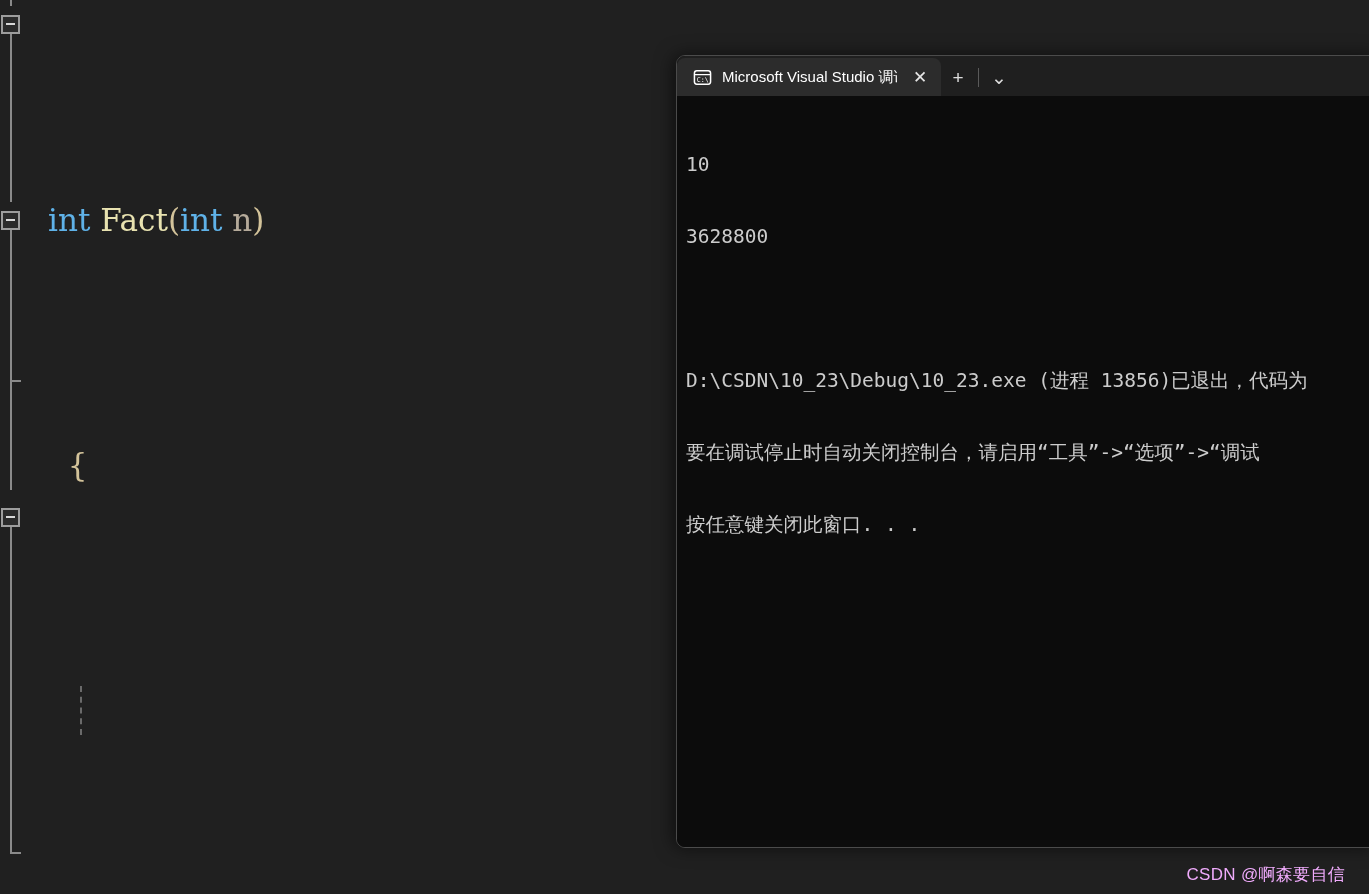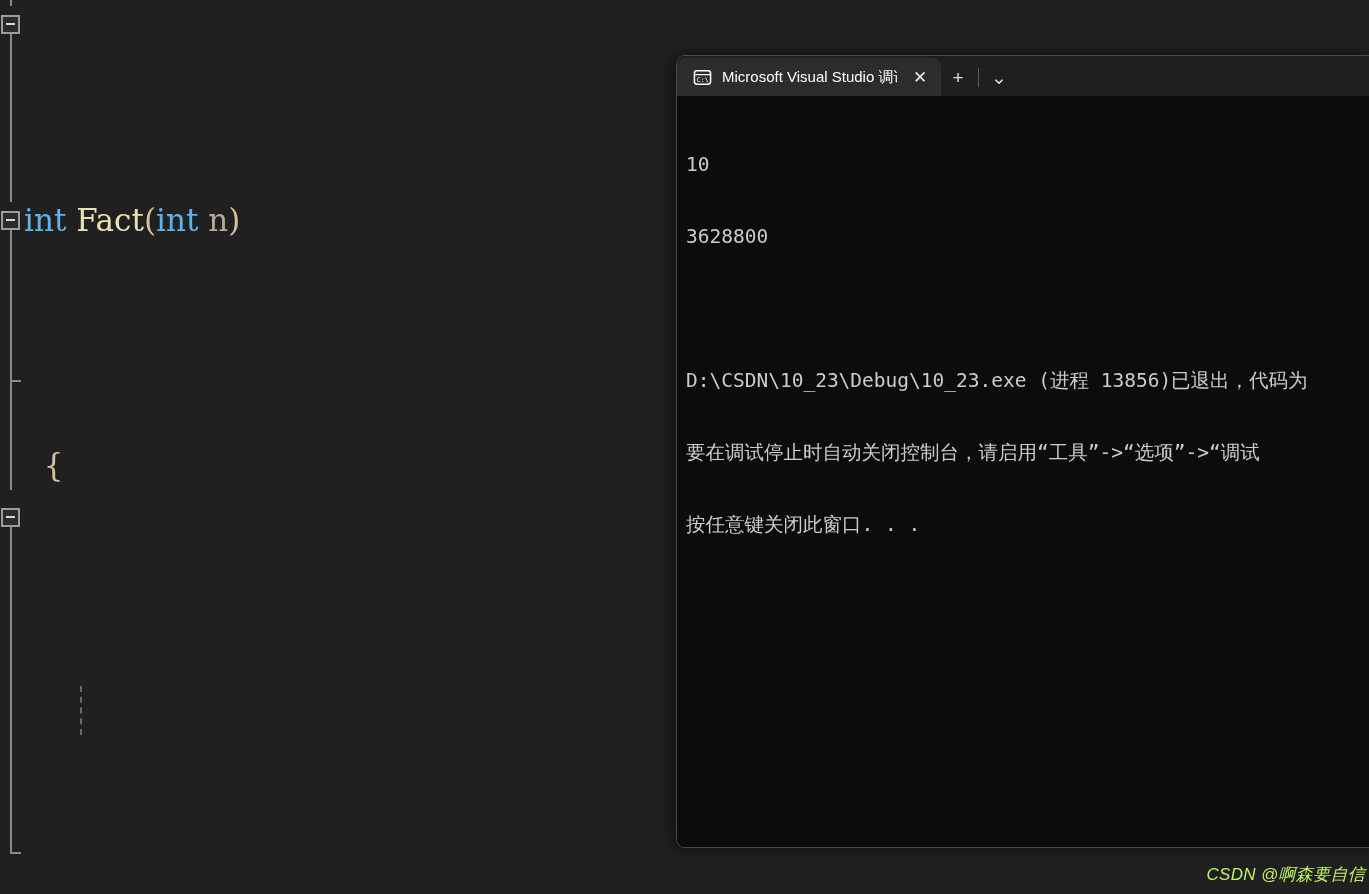--- a/index.html
+++ b/index.html
@@ -77,21 +77,21 @@
   }
   
   .guide {
     position: absolute;
     top: 0;
     width: 0;
     height: 49px;
     border-left: 2px dashed #6a6a6a;
   }
   .g1 { left: 58px; }
-  .ln-text { position: relative; z-index: 3; }
+  .ln-text { position: relative; z-index: 3; margin-left: 24px; }
 
   
   .kw   { color: #5fb2e8; }      
   .fn   { color: #e8e2b0; }      
   .var  { color: #9cdcfe; }      
   .par  { color: #b5aa9a; }      
   .num  { color: #cfd6a0; }      
   .pun  { color: #d3c39a; }      
   .op   { color: #c8c8c8; }
 
@@ -173,27 +173,26 @@
     color: #cccccc;
     white-space: pre;
     overflow: hidden;
   }
   .c-line { height: 24px; }
   .c-blank { height: 24px; }
 
   
   #watermark {
     position: absolute;
-    right: 4px; bottom: 8px;
-    color: #bef264;
+    right: 24px; bottom: 8px;
+    color: #f0abfc;
     font-size: 17px;
     font-family: "Liberation Sans", sans-serif;
     letter-spacing: 0.3px;
     z-index: 20;
-    font-style: italic;
   }
 </style>
 </head>
 <body>
 
 <div id="root">
 
   <div id="editor">
 
     <div id="gutter">

